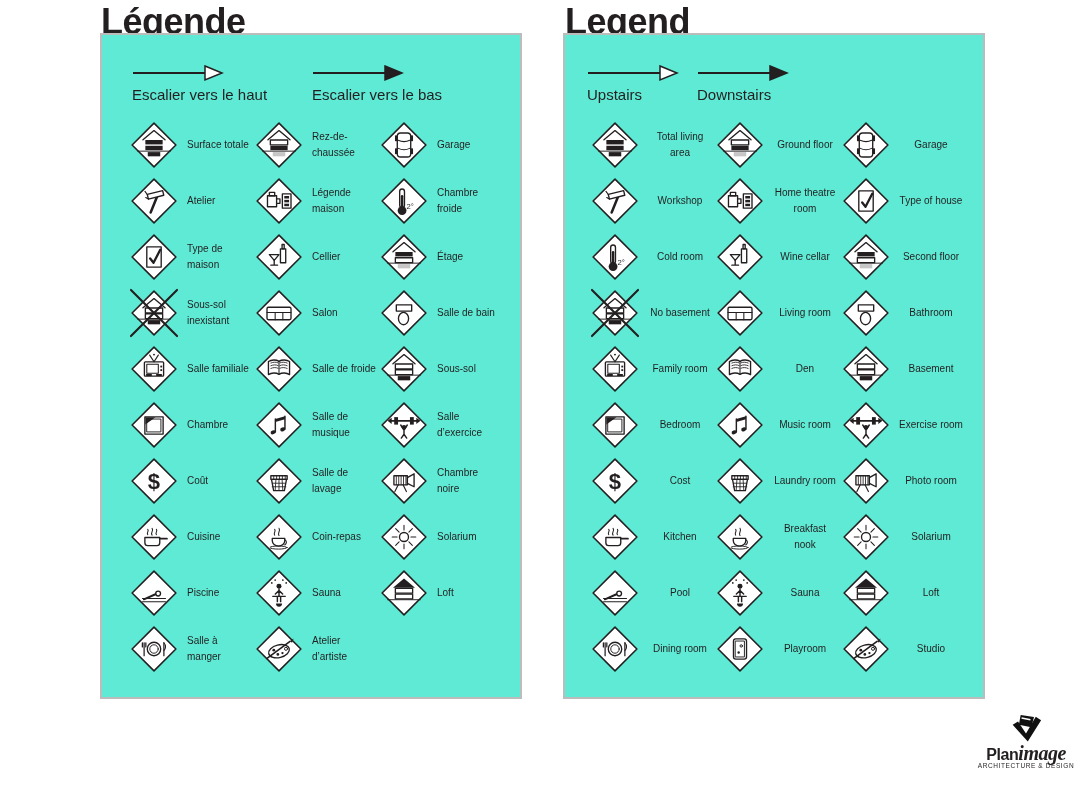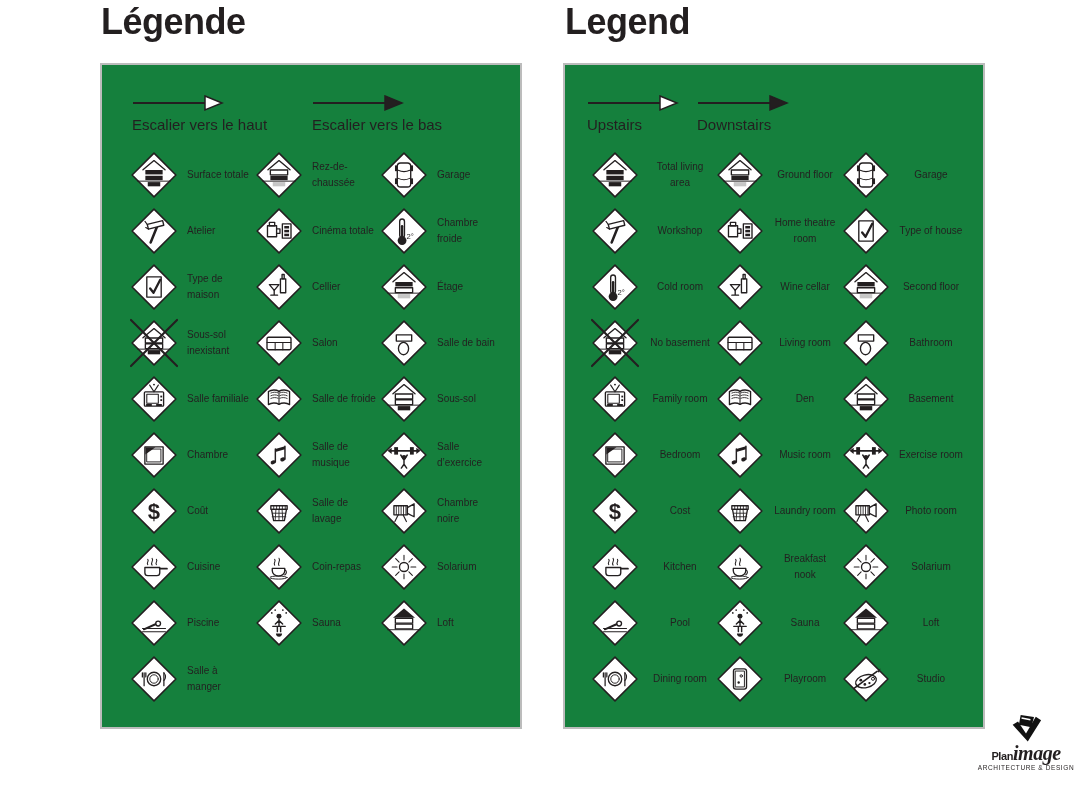--- a/index.html
+++ b/index.html
@@ -3,21 +3,21 @@
 <meta charset="utf-8">
 <style>
   html,body{margin:0;padding:0;background:#ffffff;}
   body{width:1080px;height:785px;position:relative;overflow:hidden;
        font-family:"Liberation Sans",sans-serif;color:#231f20;}
 
   .title{position:absolute;top:1px;font-size:36px;font-weight:bold;letter-spacing:-0.5px;}
   #title-fr{left:101px;}
   #title-en{left:565px;}
 
-  .panel{position:absolute;top:63px;width:418px;height:662px;background:#15803d;border:2px solid #bcbcbc;}
+  .panel{position:absolute;top:33px;width:418px;height:662px;background:#5eead4;border:2px solid #bcbcbc;}
   #panel-fr{left:100px;}
   #panel-en{left:563px;}
 
   .arrows{position:absolute;top:29px;display:flex;}
   #panel-fr .arrows{left:30px;gap:45px;}
   #panel-en .arrows{left:22px;gap:18px;}
   .arrow svg, svg.arrow{display:block;}
   .arrow line{stroke:#231f20;stroke-width:2.2;}
   .arrow .head{stroke:#231f20;stroke-width:1.5;}
   .arrow.hollow .head{fill:#ffffff;}
@@ -30,21 +30,21 @@
   .cell{display:flex;align-items:center;gap:9px;}
   .dia{width:48px;height:48px;flex:0 0 auto;overflow:visible;
        stroke:#231f20;stroke-width:1.4;fill:none;stroke-linecap:round;stroke-linejoin:round;}
   .dia .dframe{fill:#ffffff;stroke:#231f20;stroke-width:1.6;}
   symbol{overflow:visible;}
   .lbl{width:64px;font-size:10px;line-height:16.5px;}
 
   #logo{position:absolute;left:972px;top:714px;width:108px;text-align:center;}
   #logo svg{display:block;margin:0 auto;}
   .wordmark{line-height:15px;white-space:nowrap;}
-  .wordmark .plan{font-weight:bold;font-size:11px;letter-spacing:-0.4px;}
+  .wordmark .plan{font-weight:bold;font-size:16px;letter-spacing:-0.4px;}
   .wordmark .image{font-family:"Liberation Serif",serif;font-style:italic;font-weight:bold;font-size:20px;letter-spacing:-0.5px;}
   .tagline{font-size:6.5px;letter-spacing:0.6px;margin-top:0px;}
 </style>
 </head>
 <body>
 
 <svg width="0" height="0" style="position:absolute" aria-hidden="true">
 <defs>
   <symbol id="i-house-total" viewBox="0 0 40 40">
     <path d="M3,26.4 H37" stroke-width="1"></path>
@@ -284,21 +284,21 @@
       <polygon class="dframe" points="25,2.2 47.8,25 25,47.8 2.2,25"></polygon>
       <use x="5" y="5" width="40" height="40" href="#i-hammer"></use>
     </svg>
     <div class="lbl">Atelier</div>
   </div>
       <div class="cell">
     <svg class="dia" viewBox="0 0 50 50">
       <polygon class="dframe" points="25,2.2 47.8,25 25,47.8 2.2,25"></polygon>
       <use x="5" y="5" width="40" height="40" href="#i-projector"></use>
     </svg>
-    <div class="lbl">Cinéma totale</div>
+    <div class="lbl">Légende maison</div>
   </div>
       <div class="cell">
     <svg class="dia" viewBox="0 0 50 50">
       <polygon class="dframe" points="25,2.2 47.8,25 25,47.8 2.2,25"></polygon>
       <use x="5" y="5" width="40" height="40" href="#i-thermometer"></use>
     </svg>
     <div class="lbl">Chambre froide</div>
   </div>
       <div class="cell">
     <svg class="dia" viewBox="0 0 50 50">
@@ -446,20 +446,27 @@
       <use x="5" y="5" width="40" height="40" href="#i-house-loft"></use>
     </svg>
     <div class="lbl">Loft</div>
   </div>
       <div class="cell">
     <svg class="dia" viewBox="0 0 50 50">
       <polygon class="dframe" points="25,2.2 47.8,25 25,47.8 2.2,25"></polygon>
       <use x="5" y="5" width="40" height="40" href="#i-dining"></use>
     </svg>
     <div class="lbl">Salle à manger</div>
+  </div>
+      <div class="cell">
+    <svg class="dia" viewBox="0 0 50 50">
+      <polygon class="dframe" points="25,2.2 47.8,25 25,47.8 2.2,25"></polygon>
+      <use x="5" y="5" width="40" height="40" href="#i-palette"></use>
+    </svg>
+    <div class="lbl">Atelier d’artiste</div>
   </div>
     </div>
 </div>
 
 <div class="panel" id="panel-en">
   <div class="arrows">
     <div class="arrow-group">
       <svg class="arrow hollow" width="92" height="18" viewBox="0 0 92 18">
         <line x1="1" y1="9" x2="73" y2="9"></line>
           <polygon class="head" points="73,2 90,9 73,16"></polygon>

